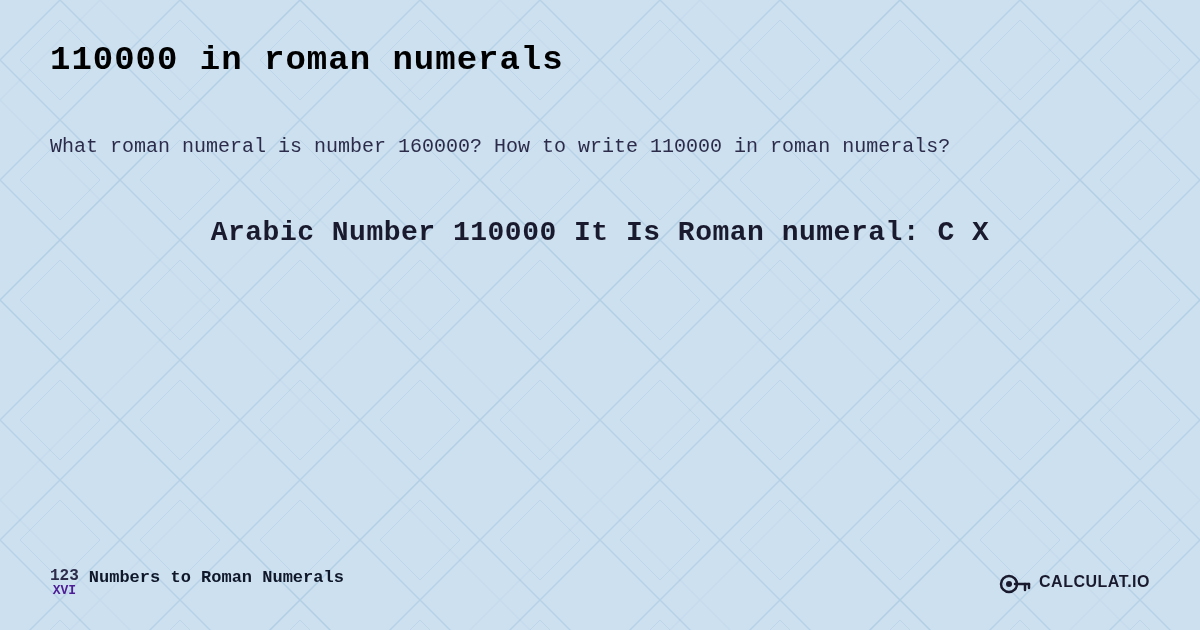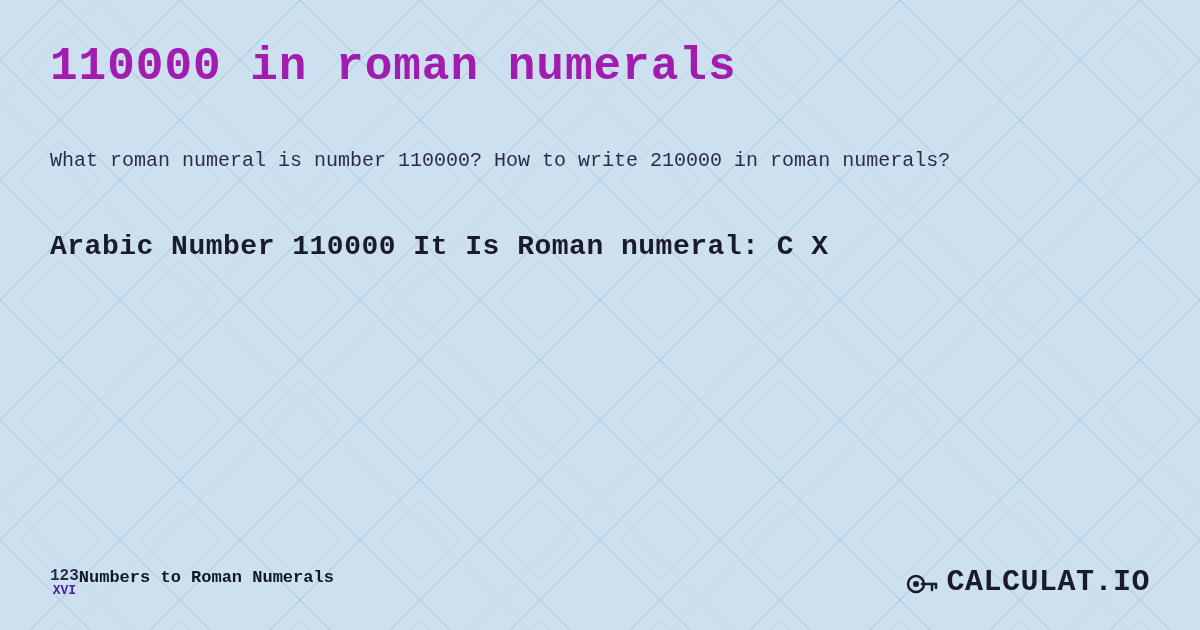--- a/index.html
+++ b/index.html
@@ -36,43 +36,44 @@
       flex-direction: column;
       justify-content: space-between;
     }
 
     .title-section {
       margin-bottom: 20px;
     }
 
     .main-title {
       font-family: 'Courier New', Courier, monospace;
-      font-size: 46px;
+      font-size: 34px;
       font-weight: 900;
-      color: #a21caf;
+      color: #000000;
       letter-spacing: 1px;
       line-height: 1.2;
     }
 
     .description-section {
       margin-top: 30px;
       margin-bottom: 10px;
     }
 
     .description-text {
       font-family: 'Courier New', Courier, monospace;
       font-size: 20px;
       color: #2c2c4a;
       line-height: 1.6;
       max-width: 1100px;
     }
 
     .result-section {
       margin-top: 40px;
       margin-bottom: 38px;
+      text-align: center;
     }
 
     .result-text {
       font-family: 'Courier New', Courier, monospace;
       font-size: 28px;
       font-weight: 900;
       color: #1a1a2e;
       letter-spacing: 0.5px;
       line-height: 1.4;
     }
@@ -80,21 +81,21 @@
     .footer-section {
       display: flex;
       align-items: center;
       justify-content: space-between;
       margin-top: auto;
     }
 
     .site-brand {
       display: flex;
       align-items: flex-start;
-      gap: 0;
+      gap: 10px;
     }
 
     .brand-numbers {
       display: flex;
       flex-direction: column;
       align-items: center;
       font-family: 'Courier New', Courier, monospace;
       font-weight: 700;
     }
 
@@ -123,22 +124,22 @@
       align-items: center;
       gap: 6px;
     }
 
     .logo-icon {
       width: 36px;
       height: 36px;
     }
 
     .logo-text {
-      font-family: Liberation Mono, monospace;
-      font-size: 30px;
+      font-family: Liberation Sans, sans-serif;
+      font-size: 16px;
       font-weight: 700;
       color: #1a1a2e;
       letter-spacing: 0.5px;
     }
 
     
     .diamond-pattern {
       position: absolute;
       top: 0;
       left: 0;
@@ -171,21 +172,21 @@
   </svg>
 </div>
 
 <div class="content-wrapper">
 
   <div class="title-section">
     <h1 class="main-title">110000 in roman numerals</h1>
   </div>
 
   <div class="description-section">
-    <p class="description-text">What roman numeral is number 110000? How to write 210000 in roman numerals?</p>
+    <p class="description-text">What roman numeral is number 160000? How to write 110000 in roman numerals?</p>
   </div>
 
   <div class="result-section">
     <p class="result-text">Arabic Number 110000 It Is  Roman numeral: C X</p>
   </div>
 
   <div class="footer-section">
     <div class="site-brand">
       <div class="brand-numbers">
         <span class="arabic">123</span>

